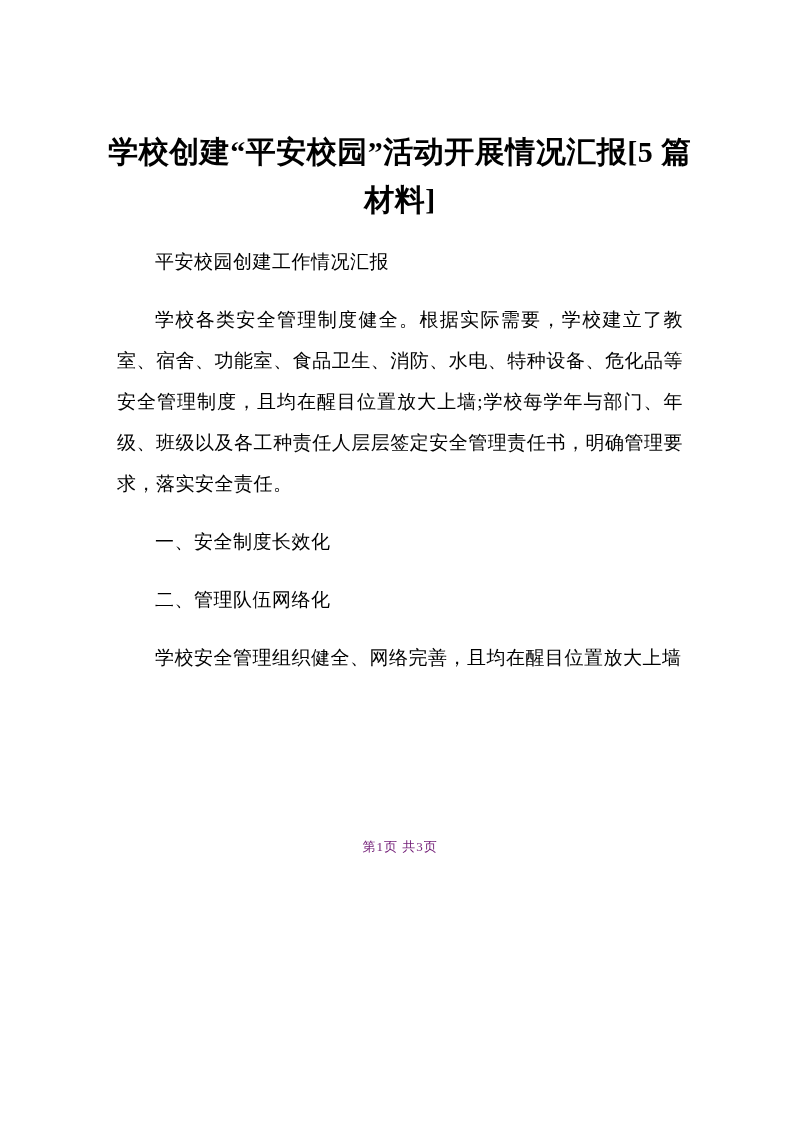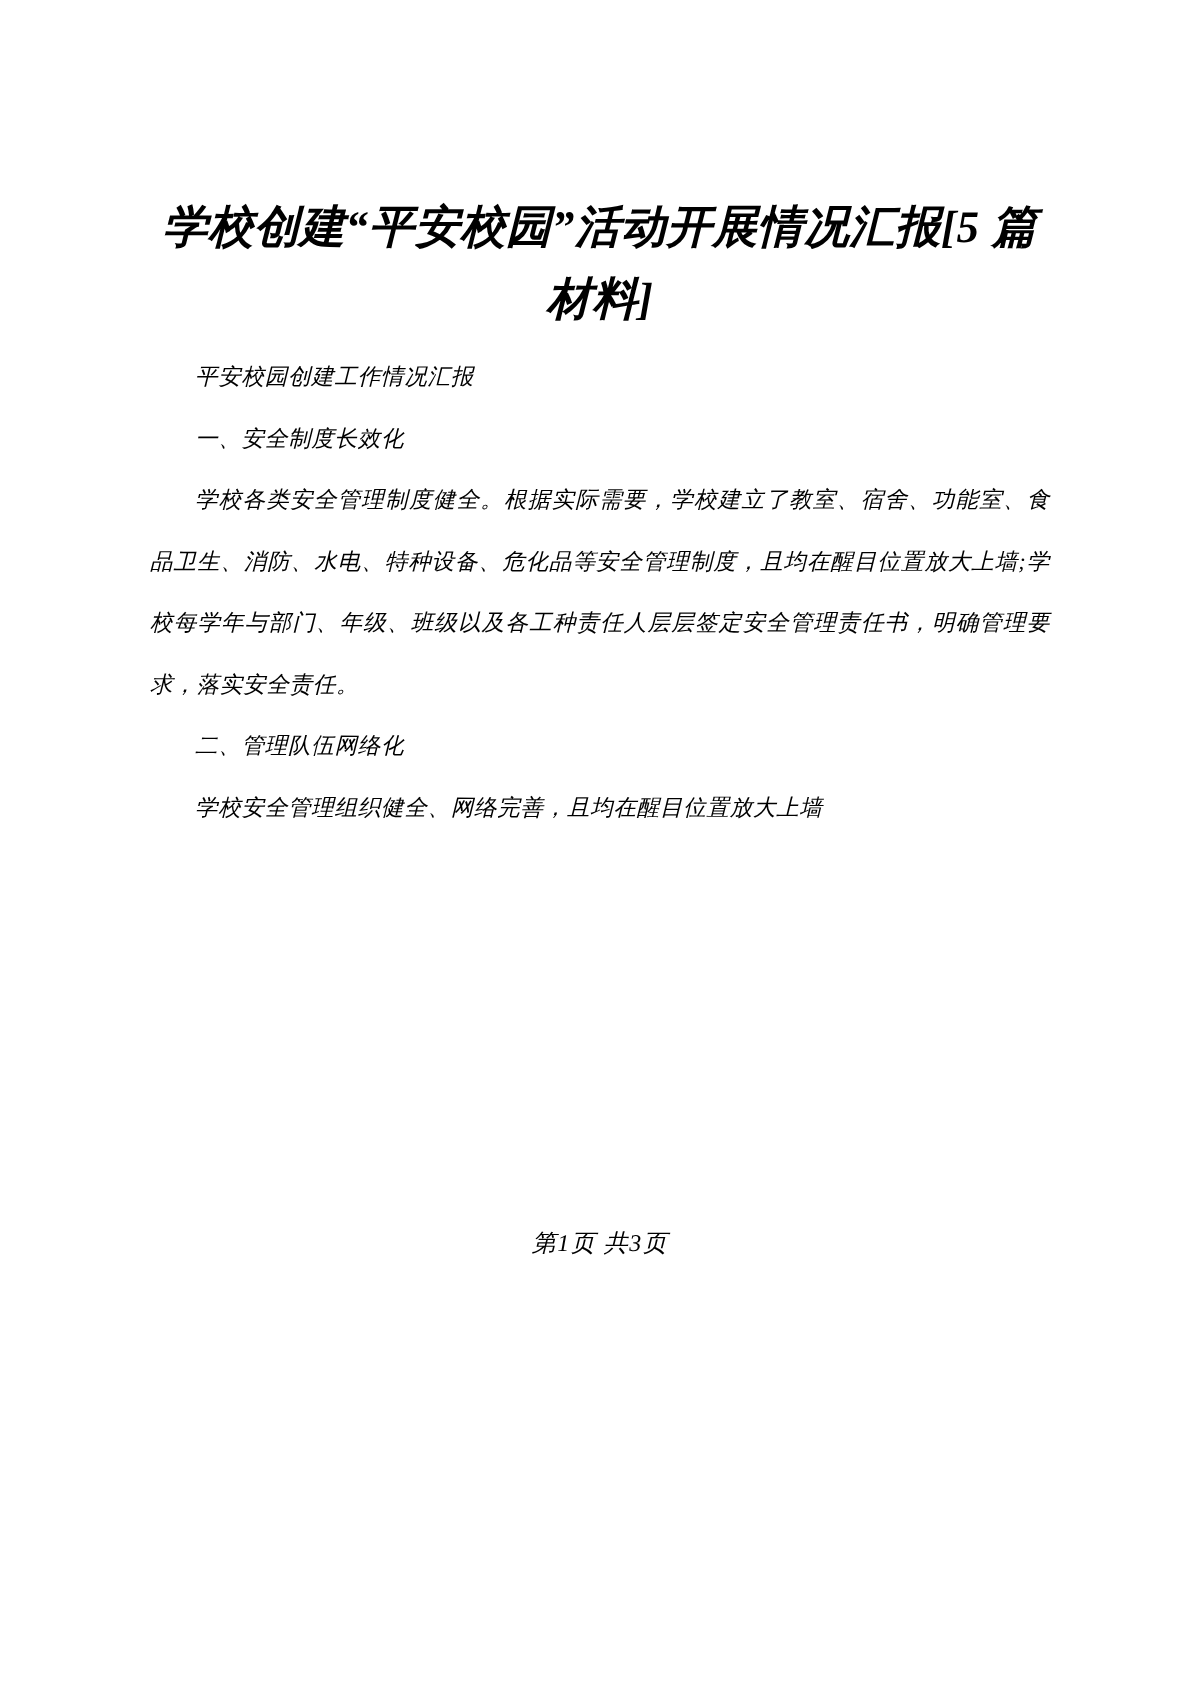--- a/index.html
+++ b/index.html
@@ -9,62 +9,61 @@
     }
     .page {
       position: relative;
       width: 800px;
       height: 910px;
       background: #ffffff;
       overflow: hidden;
       font-family: "Liberation Serif", "DejaVu Serif", serif;
       color: #000000;
       box-sizing: border-box;
-      font-style: italic;
     }
     .content {
       position: absolute;
       top: 128px;
       left: 100px;
       width: 600px;
     }
     .title {
       margin: 0 0 8px 0;
       font-size: 30px;
       font-weight: bold;
       line-height: 48px;
       text-align: center;
       letter-spacing: 0.5px;
     }
     .para {
-      margin: 0;
-      font-size: 15px;
+      margin: 17px;
+      font-size: 19px;
       line-height: 41px;
       text-align: justify;
       text-indent: 2em;
       word-break: break-all;
       letter-spacing: 0.5px;
     }
     .footer {
       position: absolute;
       left: 0;
       right: 0;
-      bottom: 70px;
+      bottom: 54px;
       text-align: center;
-      font-size: 16px;
-      color: #000000;
+      font-size: 13px;
+      color: #701a75;
       letter-spacing: 1px;
     }
   </style>
 </head>
 <body>
 
 <div class="page">
   <div class="content">
     <h1 class="title">学校创建“平安校园”活动开展情况汇报[5 篇材料]</h1>
     <p class="para">平安校园创建工作情况汇报</p>
+    <p class="para">学校各类安全管理制度健全。根据实际需要，学校建立了教室、宿舍、功能室、食品卫生、消防、水电、特种设备、危化品等安全管理制度，且均在醒目位置放大上墙;学校每学年与部门、年级、班级以及各工种责任人层层签定安全管理责任书，明确管理要求，落实安全责任。</p>
     <p class="para">一、安全制度长效化</p>
-    <p class="para">学校各类安全管理制度健全。根据实际需要，学校建立了教室、宿舍、功能室、食品卫生、消防、水电、特种设备、危化品等安全管理制度，且均在醒目位置放大上墙;学校每学年与部门、年级、班级以及各工种责任人层层签定安全管理责任书，明确管理要求，落实安全责任。</p>
     <p class="para">二、管理队伍网络化</p>
     <p class="para">学校安全管理组织健全、网络完善，且均在醒目位置放大上墙</p>
   </div>
   <div class="footer">第1页 共3页</div>
 </div>
 
 </body></html>

